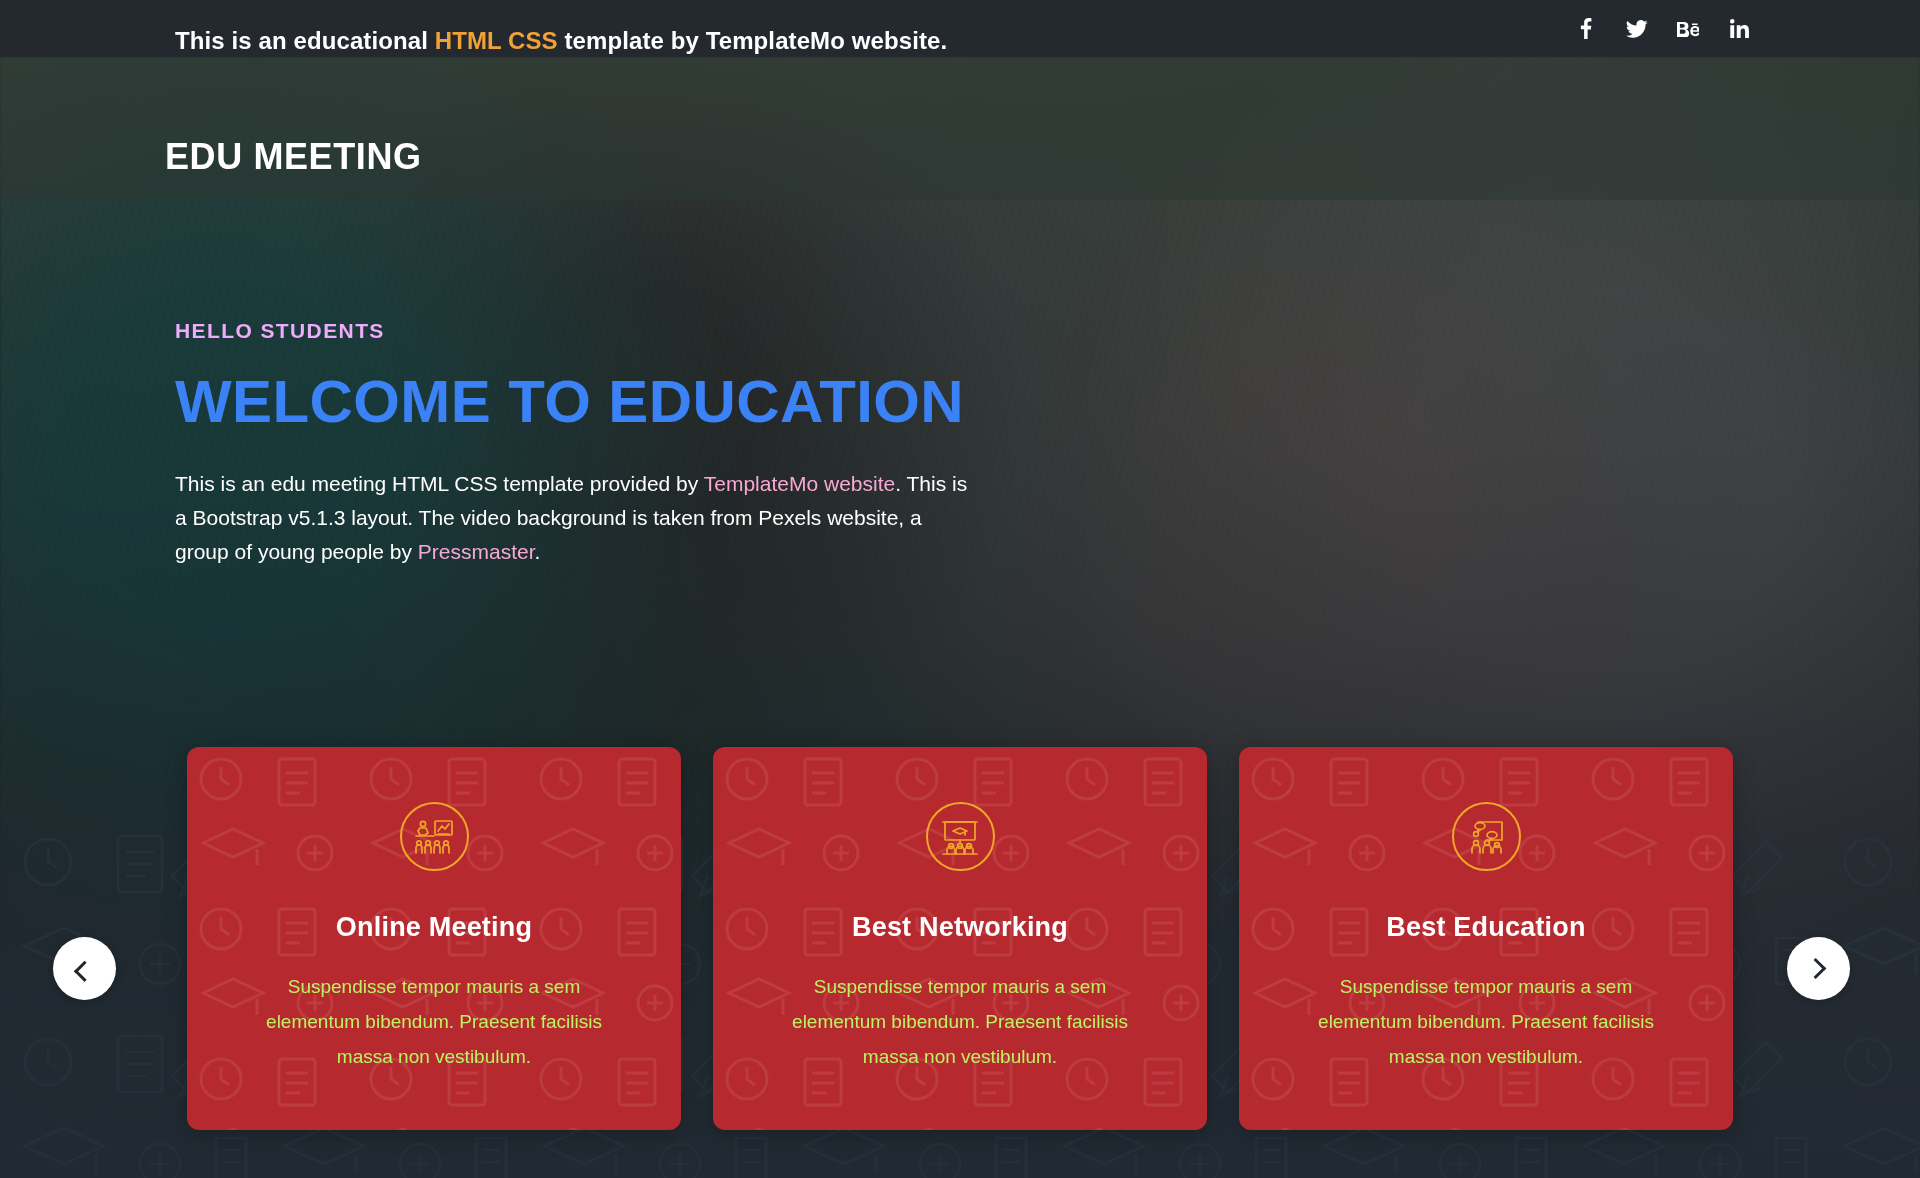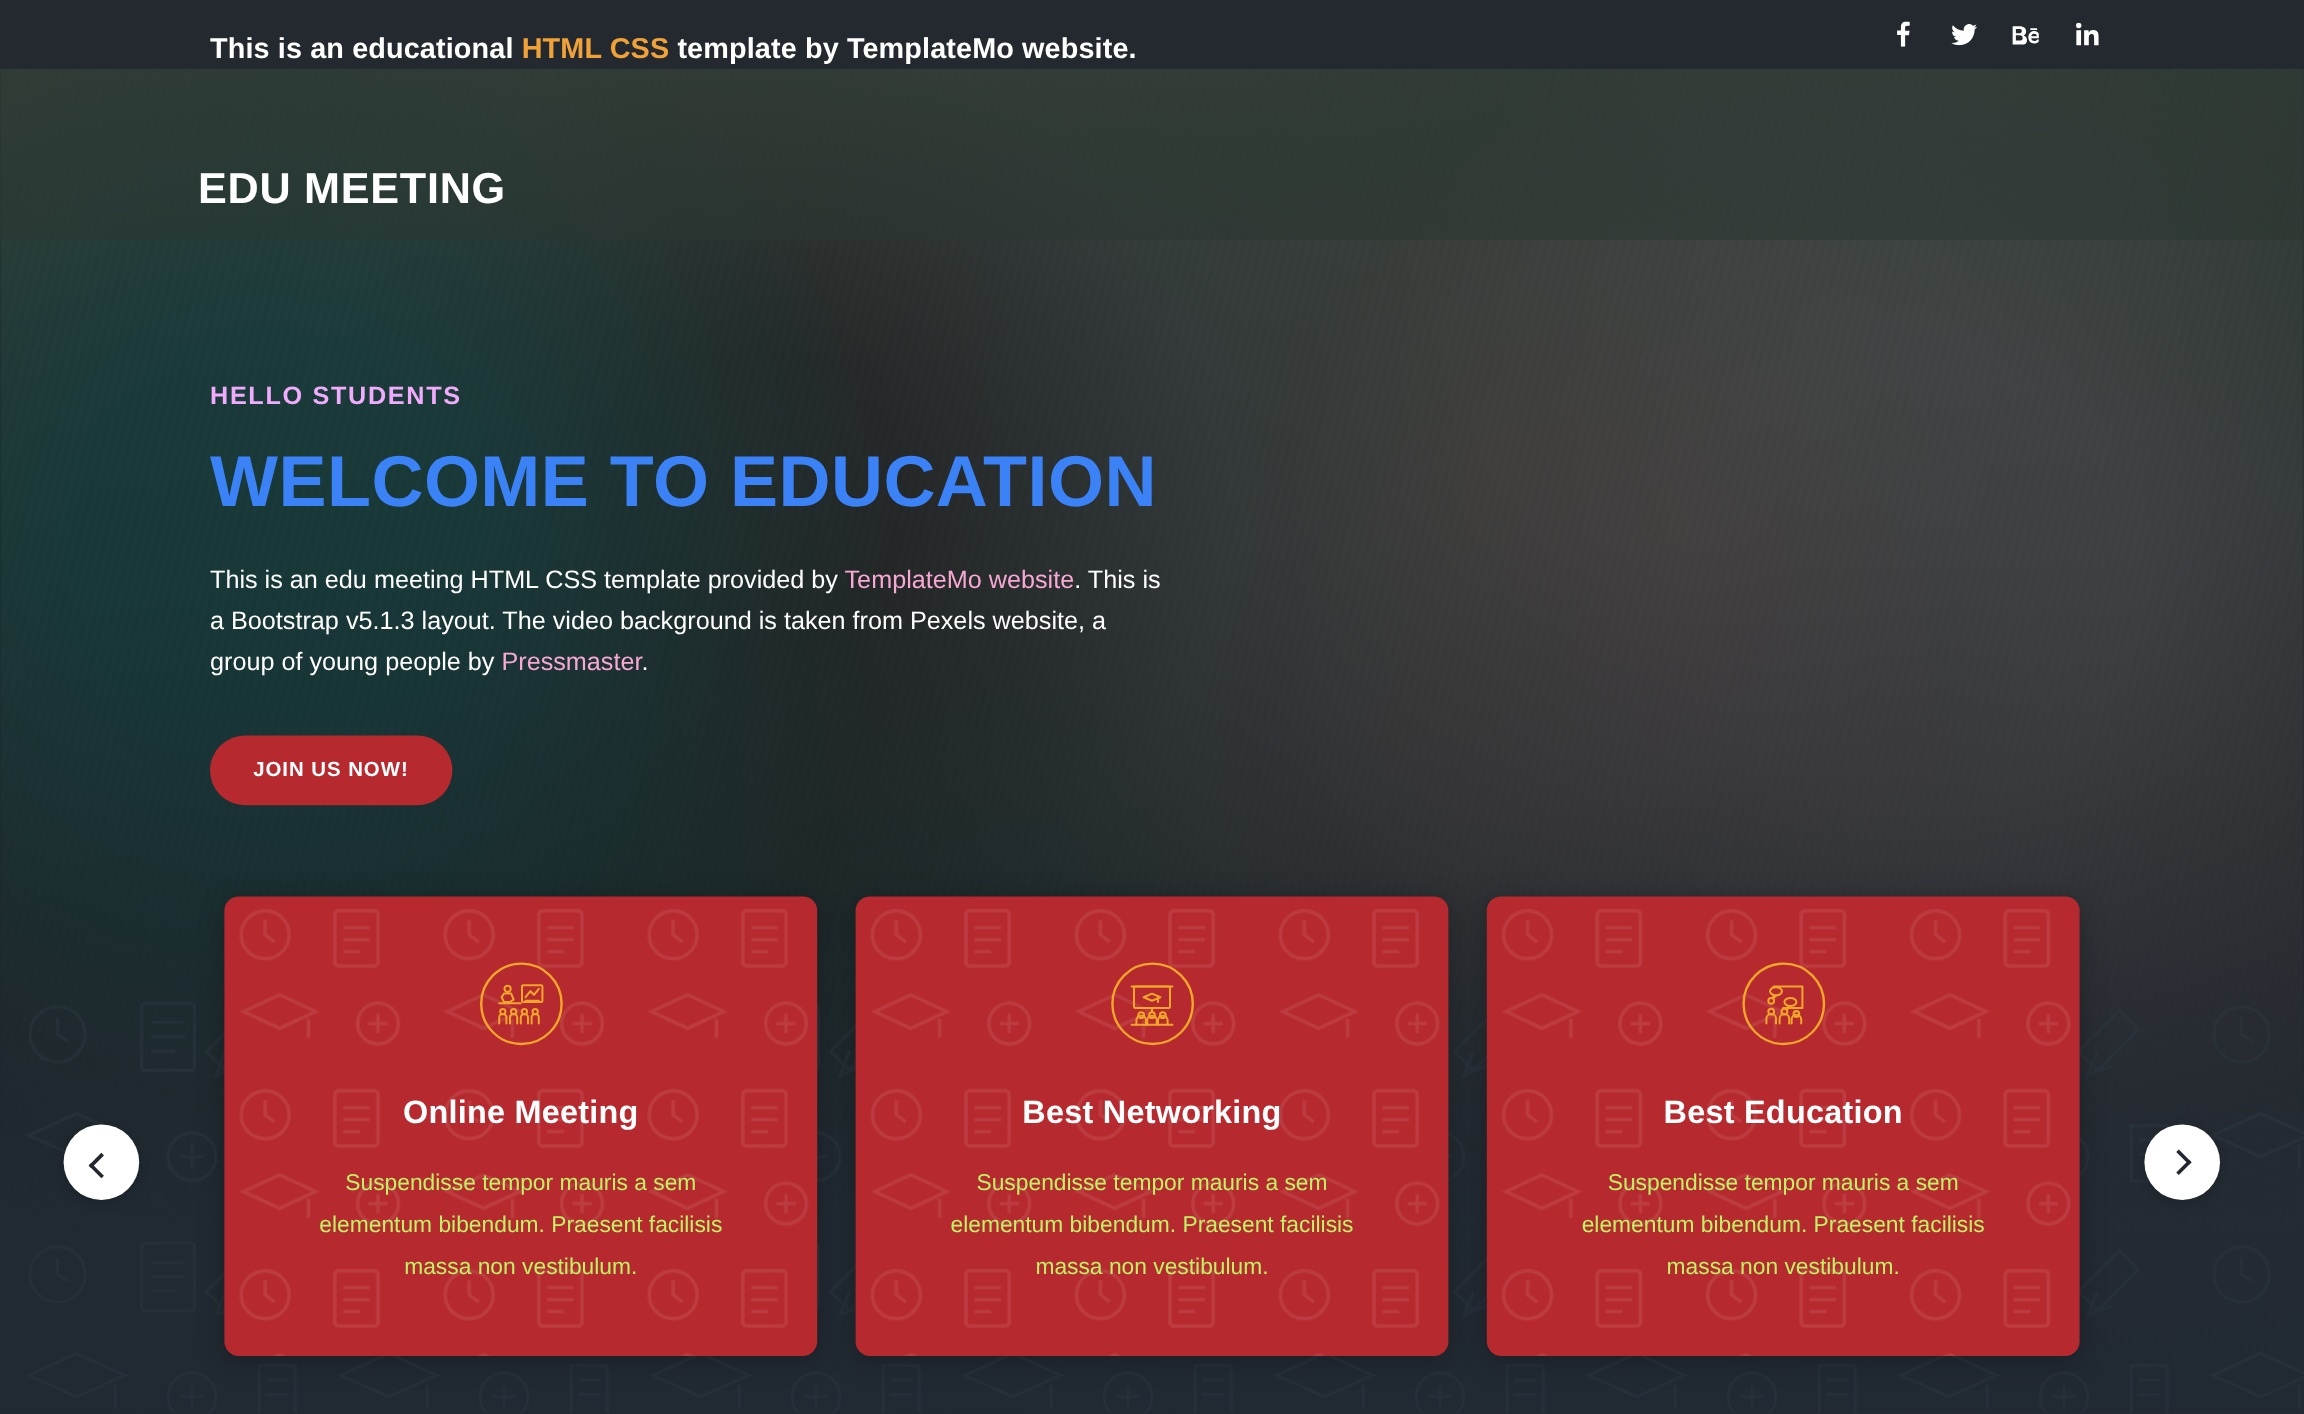--- a/index.html
+++ b/index.html
@@ -234,21 +234,20 @@
   <div class="header" style="top:0">
     <div class="logo">EDU MEETING</div>
   </div>
 
   <div class="hero-content">
     <div class="kicker">HELLO STUDENTS</div>
     <h1 class="hero-title">WELCOME TO EDUCATION</h1>
     <p class="hero-para">
       <span>This is an edu meeting HTML CSS template provided by </span><a>TemplateMo website</a><span>. This is a Bootstrap v5.1.3 layout. The video background is taken from Pexels website, a group of young people by </span><a>Pressmaster</a><span>.</span>
     </p>
-    <button class="cta">JOIN US NOW!</button>
   </div>
 
   <div class="cards">
 
     <div class="card">
       <svg class="card-doodle" viewBox="0 0 494 383" preserveAspectRatio="none">
         <defs>
           <pattern id="cd1" width="170" height="150" patternUnits="userSpaceOnUse">
             <g fill="none" stroke="#ffffff" stroke-width="3">
               <circle cx="34" cy="32" r="20"></circle>

